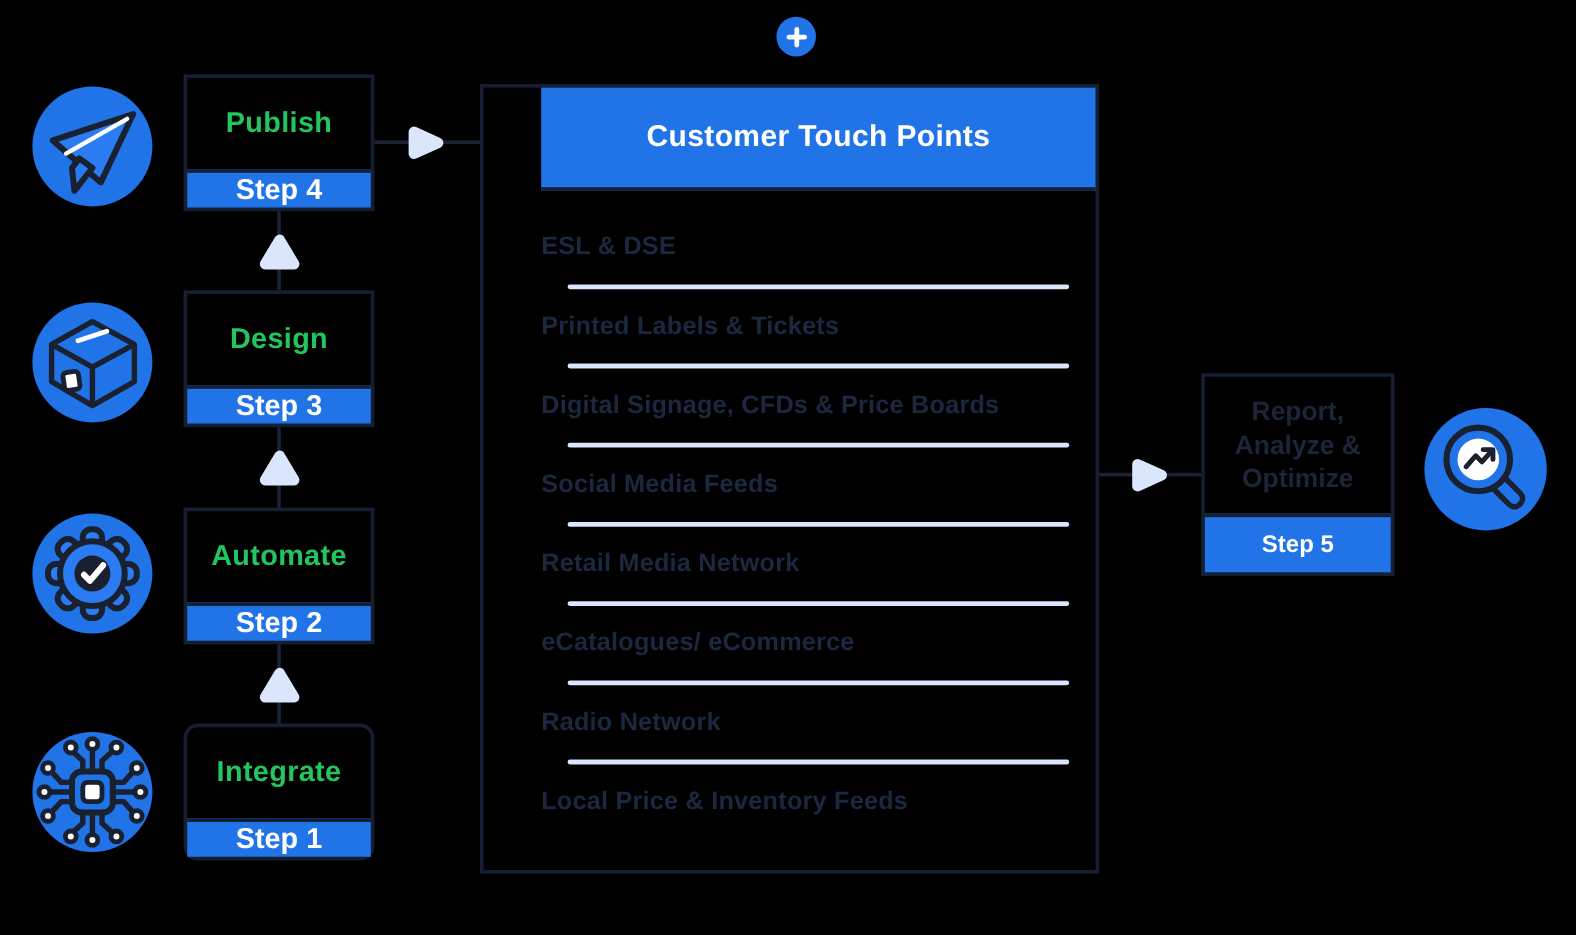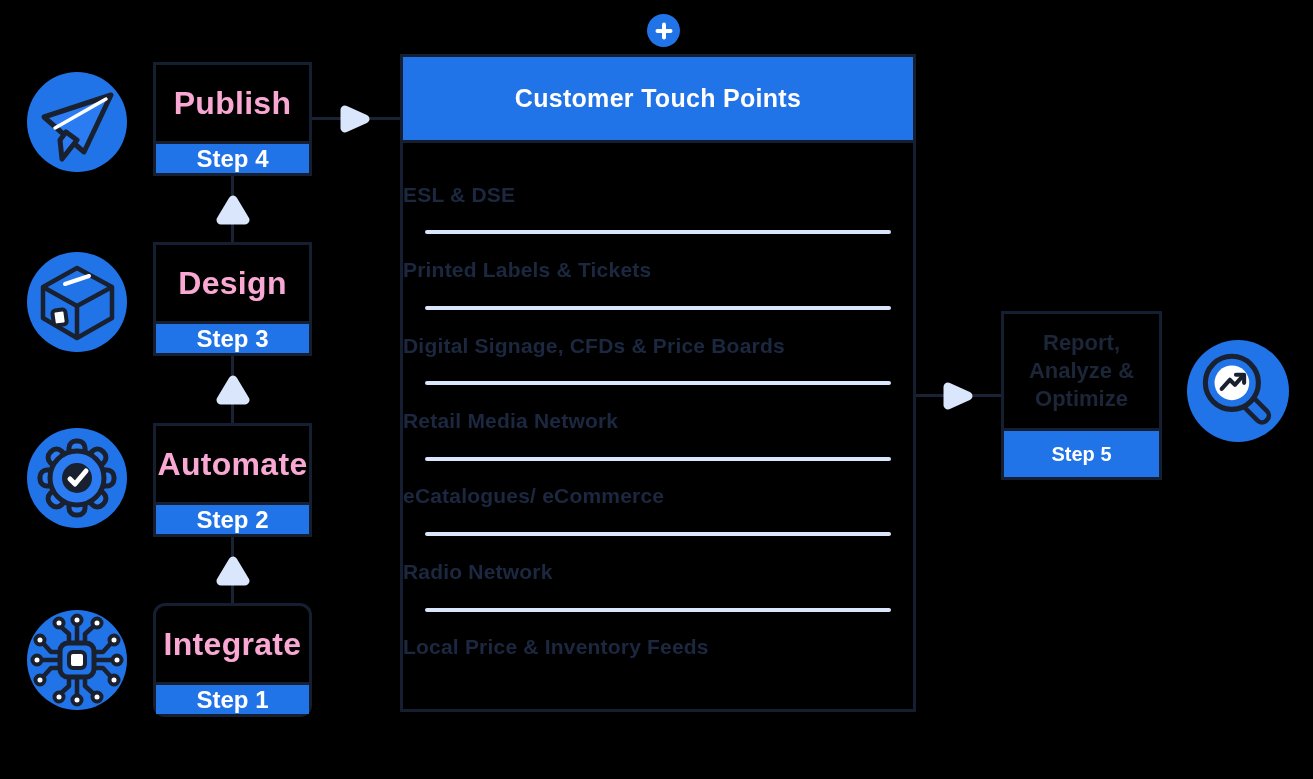--- a/index.html
+++ b/index.html
@@ -14,41 +14,41 @@
     background:#2173e8; display:flex; align-items:center; justify-content:center;
   }
   .icon-circle svg { width:100%; height:100%; display:block; }
   
   .step-box {
     position:absolute; left:153px; width:159px; height:114px;
     border:3px solid #161f31; display:flex; flex-direction:column;
   }
   .step-box .main {
     flex:1; display:flex; align-items:center; justify-content:center;
-    color:#f9a8d4; font-weight:bold; font-size:32px; letter-spacing:.3px;
+    color:#22c55e; font-weight:bold; font-size:24px; letter-spacing:.3px;
   }
   .step-box .band {
     height:32px; background:#2173e8; border-top:3px solid #161f31;
     display:flex; align-items:center; justify-content:center;
     color:#ffffff; font-weight:bold; font-size:24px;
   }
   
   .vline { position:absolute; width:3px; background:#1a2233; left:231px; }
   .hline { position:absolute; height:3px; background:#1a2233; }
   .arrow { position:absolute; }
   
   .plus-btn {
     position:absolute; left:647px; top:14px; width:33px; height:33px;
     border-radius:50%; background:#2173e8;
     display:flex; align-items:center; justify-content:center;
   }
   
   .panel {
-    position:absolute; left:400px; top:54px; width:516px; height:658px;
-    border:3px solid #161f31; display:flex; flex-direction:column; background:#000;
+    position:absolute; left:400px; top:70px; width:516px; height:658px;
+    border:3px solid #161f31; display:flex; flex-direction:column; background:#000;padding-left:48px;
   }
   .panel-header {
     height:86px; background:#2173e8; border-bottom:3px solid #161f31;
     display:flex; align-items:center; justify-content:center;
     color:#ffffff; font-weight:bold; font-size:25px; letter-spacing:.3px;
   }
   .panel-list { flex:1; display:flex; flex-direction:column; padding:14px 0 24px 0; }
   .panel-row {
     flex:1; position:relative; display:flex; align-items:center; justify-content:flex-start;
     color:#1c2840; font-weight:bold; font-size:21px; letter-spacing:.2px;
@@ -196,20 +196,24 @@
         </div>
       <div class="panel-row">
           <span>Printed Labels &amp; Tickets</span>
           <div class="divider"></div>
         </div>
       <div class="panel-row">
           <span>Digital Signage, CFDs &amp; Price Boards</span>
           <div class="divider"></div>
         </div>
       <div class="panel-row">
+          <span>Social Media Feeds</span>
+          <div class="divider"></div>
+        </div>
+      <div class="panel-row">
           <span>Retail Media Network</span>
           <div class="divider"></div>
         </div>
       <div class="panel-row">
           <span>eCatalogues/ eCommerce</span>
           <div class="divider"></div>
         </div>
       <div class="panel-row">
           <span>Radio Network</span>
           <div class="divider"></div>

